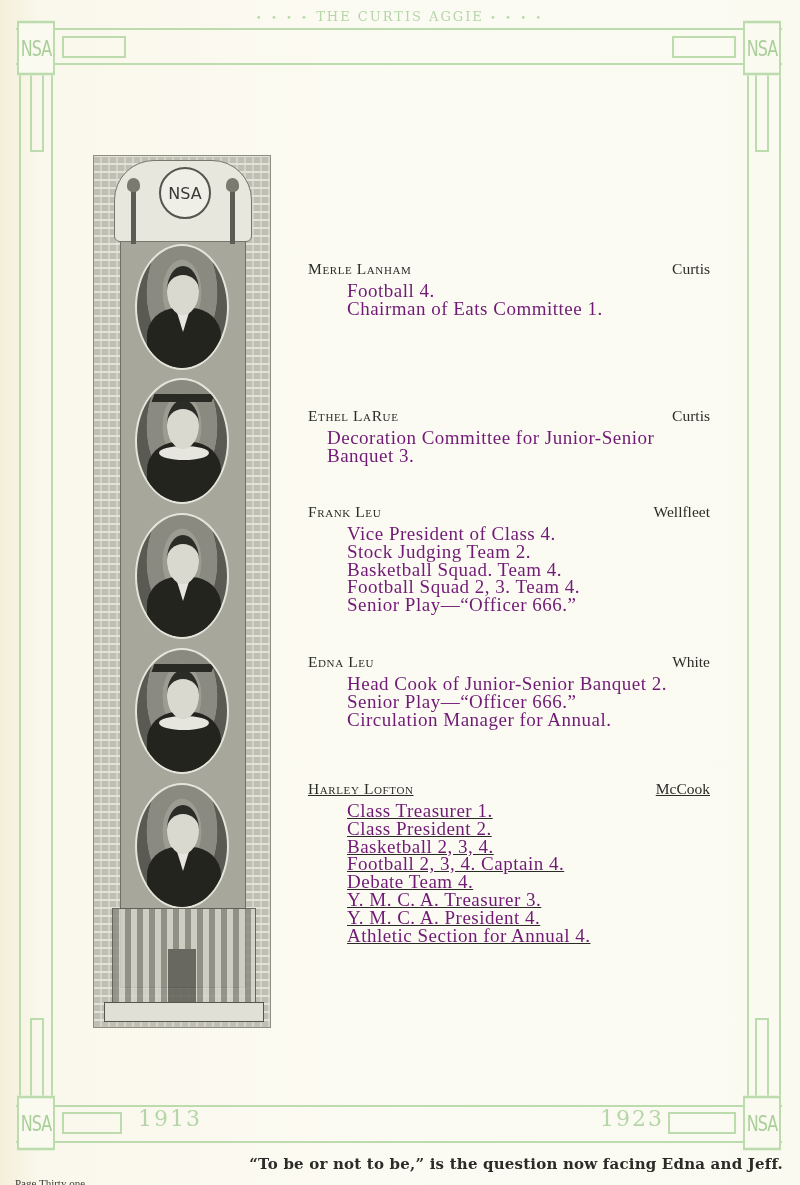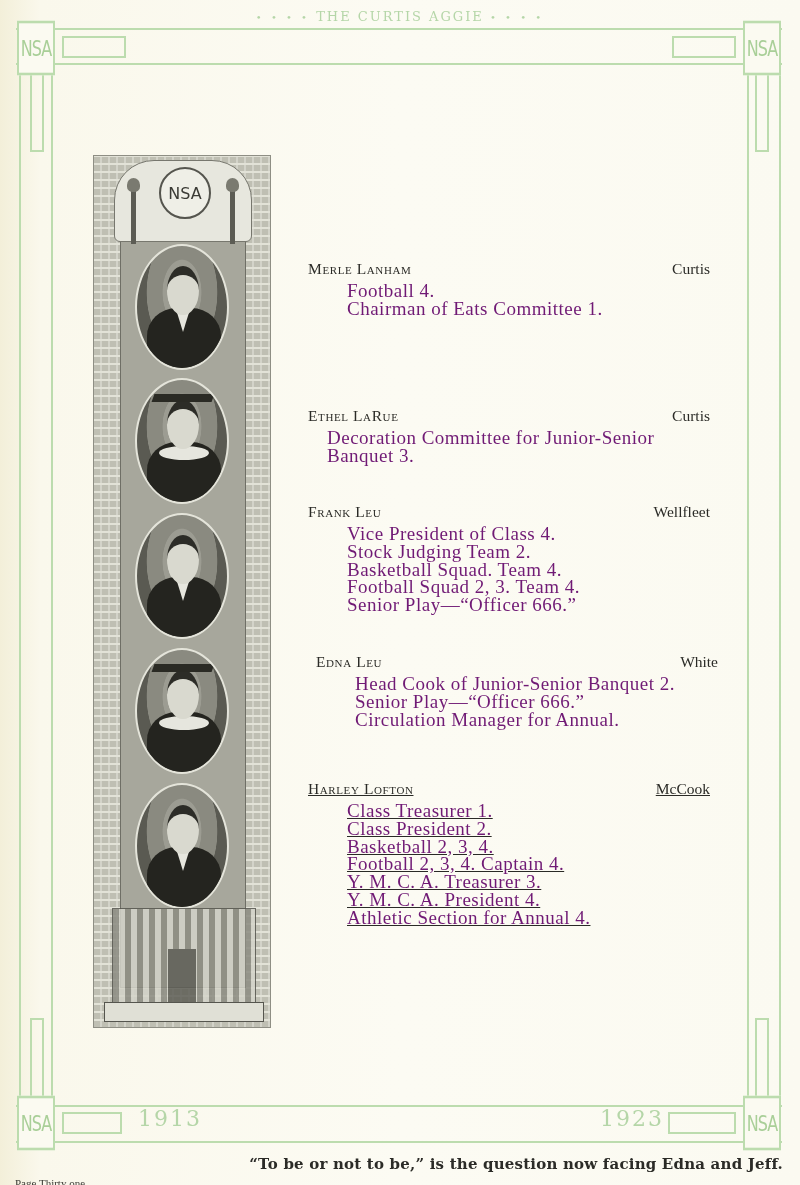--- a/index.html
+++ b/index.html
@@ -228,21 +228,21 @@
     </div>
     <ul class="activities">
       <li>Vice President of Class 4.</li>
       <li>Stock Judging Team 2.</li>
       <li>Basketball Squad. Team 4.</li>
       <li>Football Squad 2, 3. Team 4.</li>
       <li>Senior Play—“Officer 666.”</li>
     </ul>
   </div>
 
-  <div class="entry" style="top:653px;margin-left:8px;">
+  <div class="entry" style="top:653px;">
     <div class="entry-head">
       <span class="name">Edna Leu</span>
       <span class="town">White</span>
     </div>
     <ul class="activities">
       <li>Head Cook of Junior-Senior Banquet 2.</li>
       <li>Senior Play—“Officer 666.”</li>
       <li>Circulation Manager for Annual.</li>
     </ul>
   </div>
@@ -250,20 +250,21 @@
   <div class="entry" style="top:780px;text-decoration:underline;">
     <div class="entry-head">
       <span class="name">Harley Lofton</span>
       <span class="town">McCook</span>
     </div>
     <ul class="activities">
       <li>Class Treasurer 1.</li>
       <li>Class President 2.</li>
       <li>Basketball 2, 3, 4.</li>
       <li>Football 2, 3, 4. Captain 4.</li>
+      <li>Debate Team 4.</li>
       <li>Y. M. C. A. Treasurer 3.</li>
       <li>Y. M. C. A. President 4.</li>
       <li>Athletic Section for Annual 4.</li>
     </ul>
   </div>
 </div>
 
 <div class="footer-left">Page Thirty one</div>
 <div class="footer-right">“To be or not to be,” is the question now facing Edna and Jeff.</div>
 

